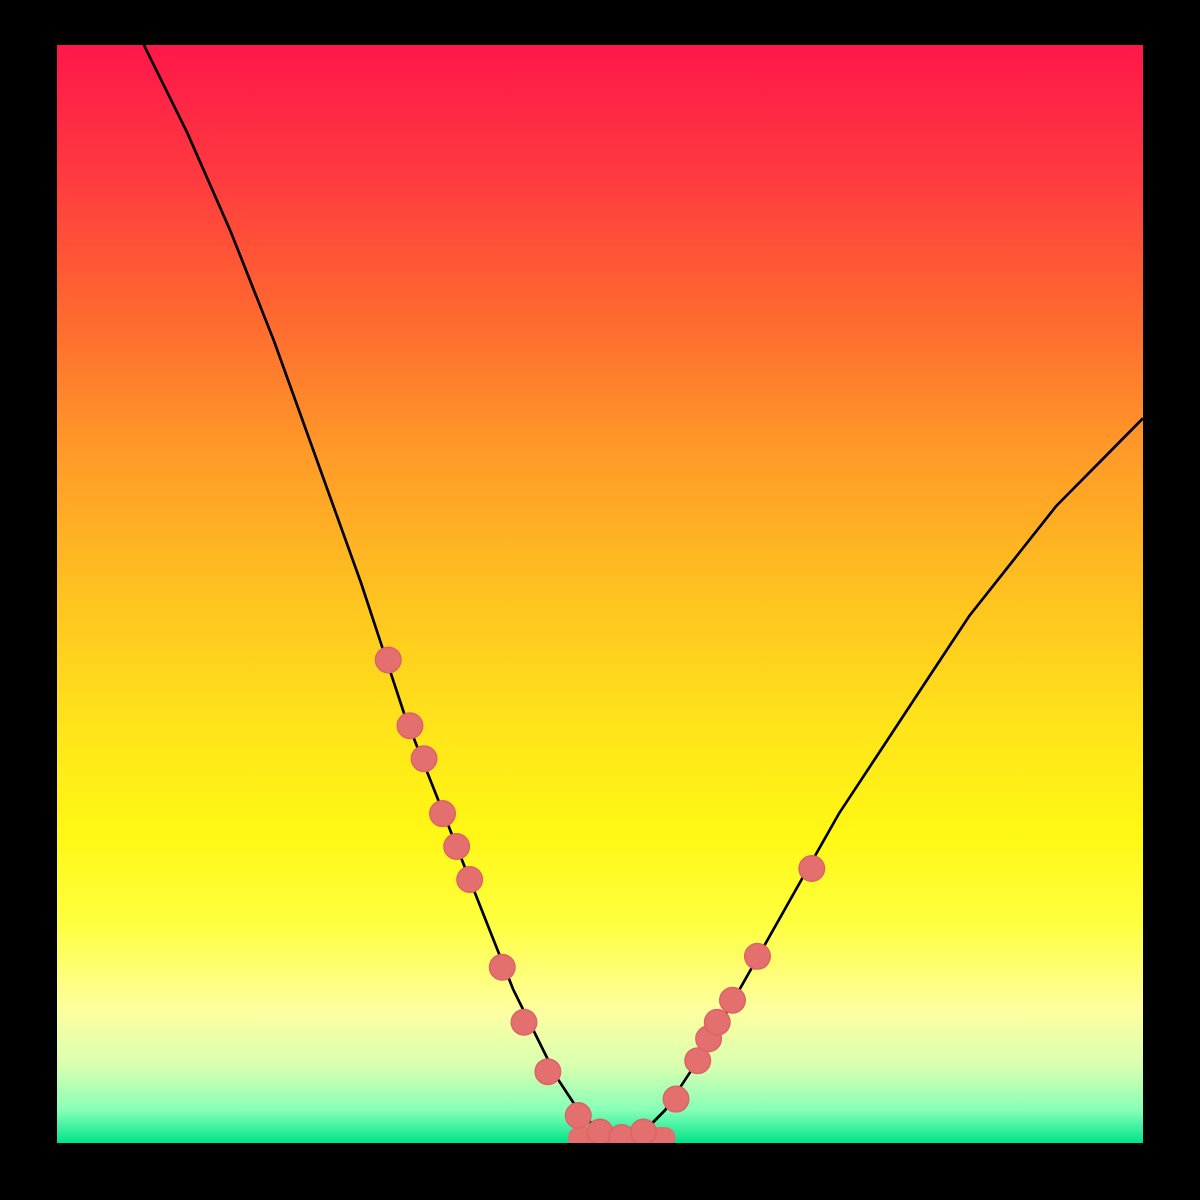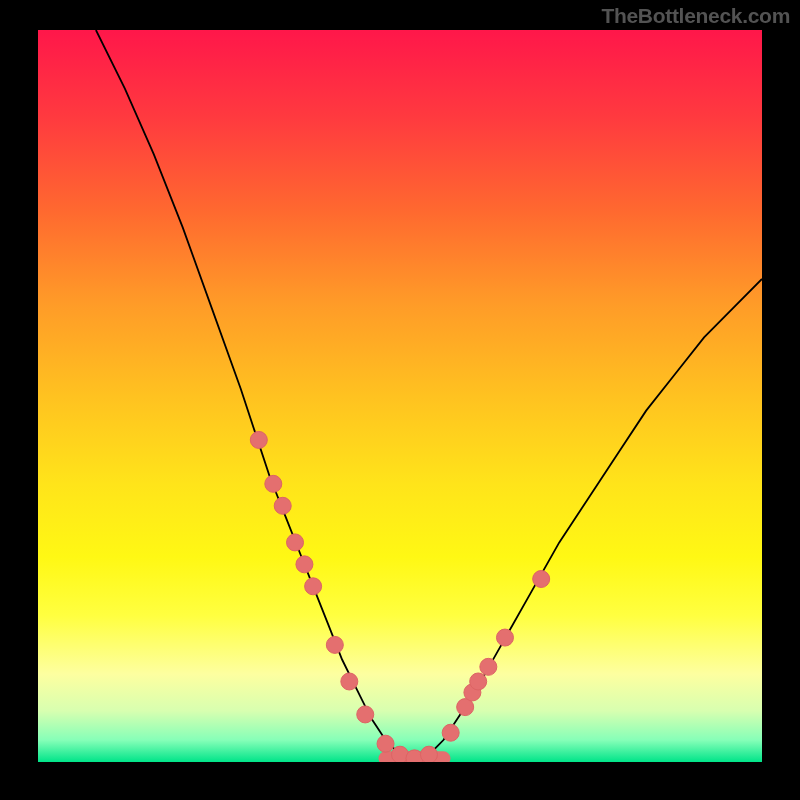--- a/index.html
+++ b/index.html
@@ -61,21 +61,20 @@
     fill: none;
     stroke: #e46f6f;
     stroke-width: 14;
     stroke-linecap: round;
   }
 </style>
 </head>
 <body>
 
 <div class="container">
-  <div class="watermark">TheBottleneck.com</div>
   <div class="plot-area">
     <svg class="plot-svg" viewBox="0 0 724 732" preserveAspectRatio="none">
       <path id="curve-path" class="curve" d="M57.92 0.00 L86.88 58.56 L115.84 124.44 L144.80 197.64 L173.76 278.16 L202.72 358.68 L217.20 402.60 L231.68 446.52 L246.16 483.12 L260.64 519.72 L275.12 556.32 L289.60 592.92 L304.08 629.52 L318.56 658.80 L333.04 688.08 L347.52 710.04 L362.00 724.68 L376.48 732.00 L390.96 724.68 L405.44 710.04 L419.92 688.08 L434.40 666.12 L463.36 614.88 L492.32 563.64 L521.28 512.40 L550.24 468.48 L579.20 424.56 L608.16 380.64 L637.12 344.04 L666.08 307.44 L695.04 278.16 L724.00 248.88"></path>
       <path id="bottom-seg" class="bottom-line" d="M347.52 728.34 L405.44 728.34"></path>
       <g id="dots">
           <circle cx="220.82" cy="409.92" r="8.5" class="dot"></circle>
           <circle cx="235.30" cy="453.84" r="8.5" class="dot"></circle>
           <circle cx="244.71" cy="475.80" r="8.5" class="dot"></circle>
           <circle cx="257.02" cy="512.40" r="8.5" class="dot"></circle>
           <circle cx="266.43" cy="534.36" r="8.5" class="dot"></circle>

